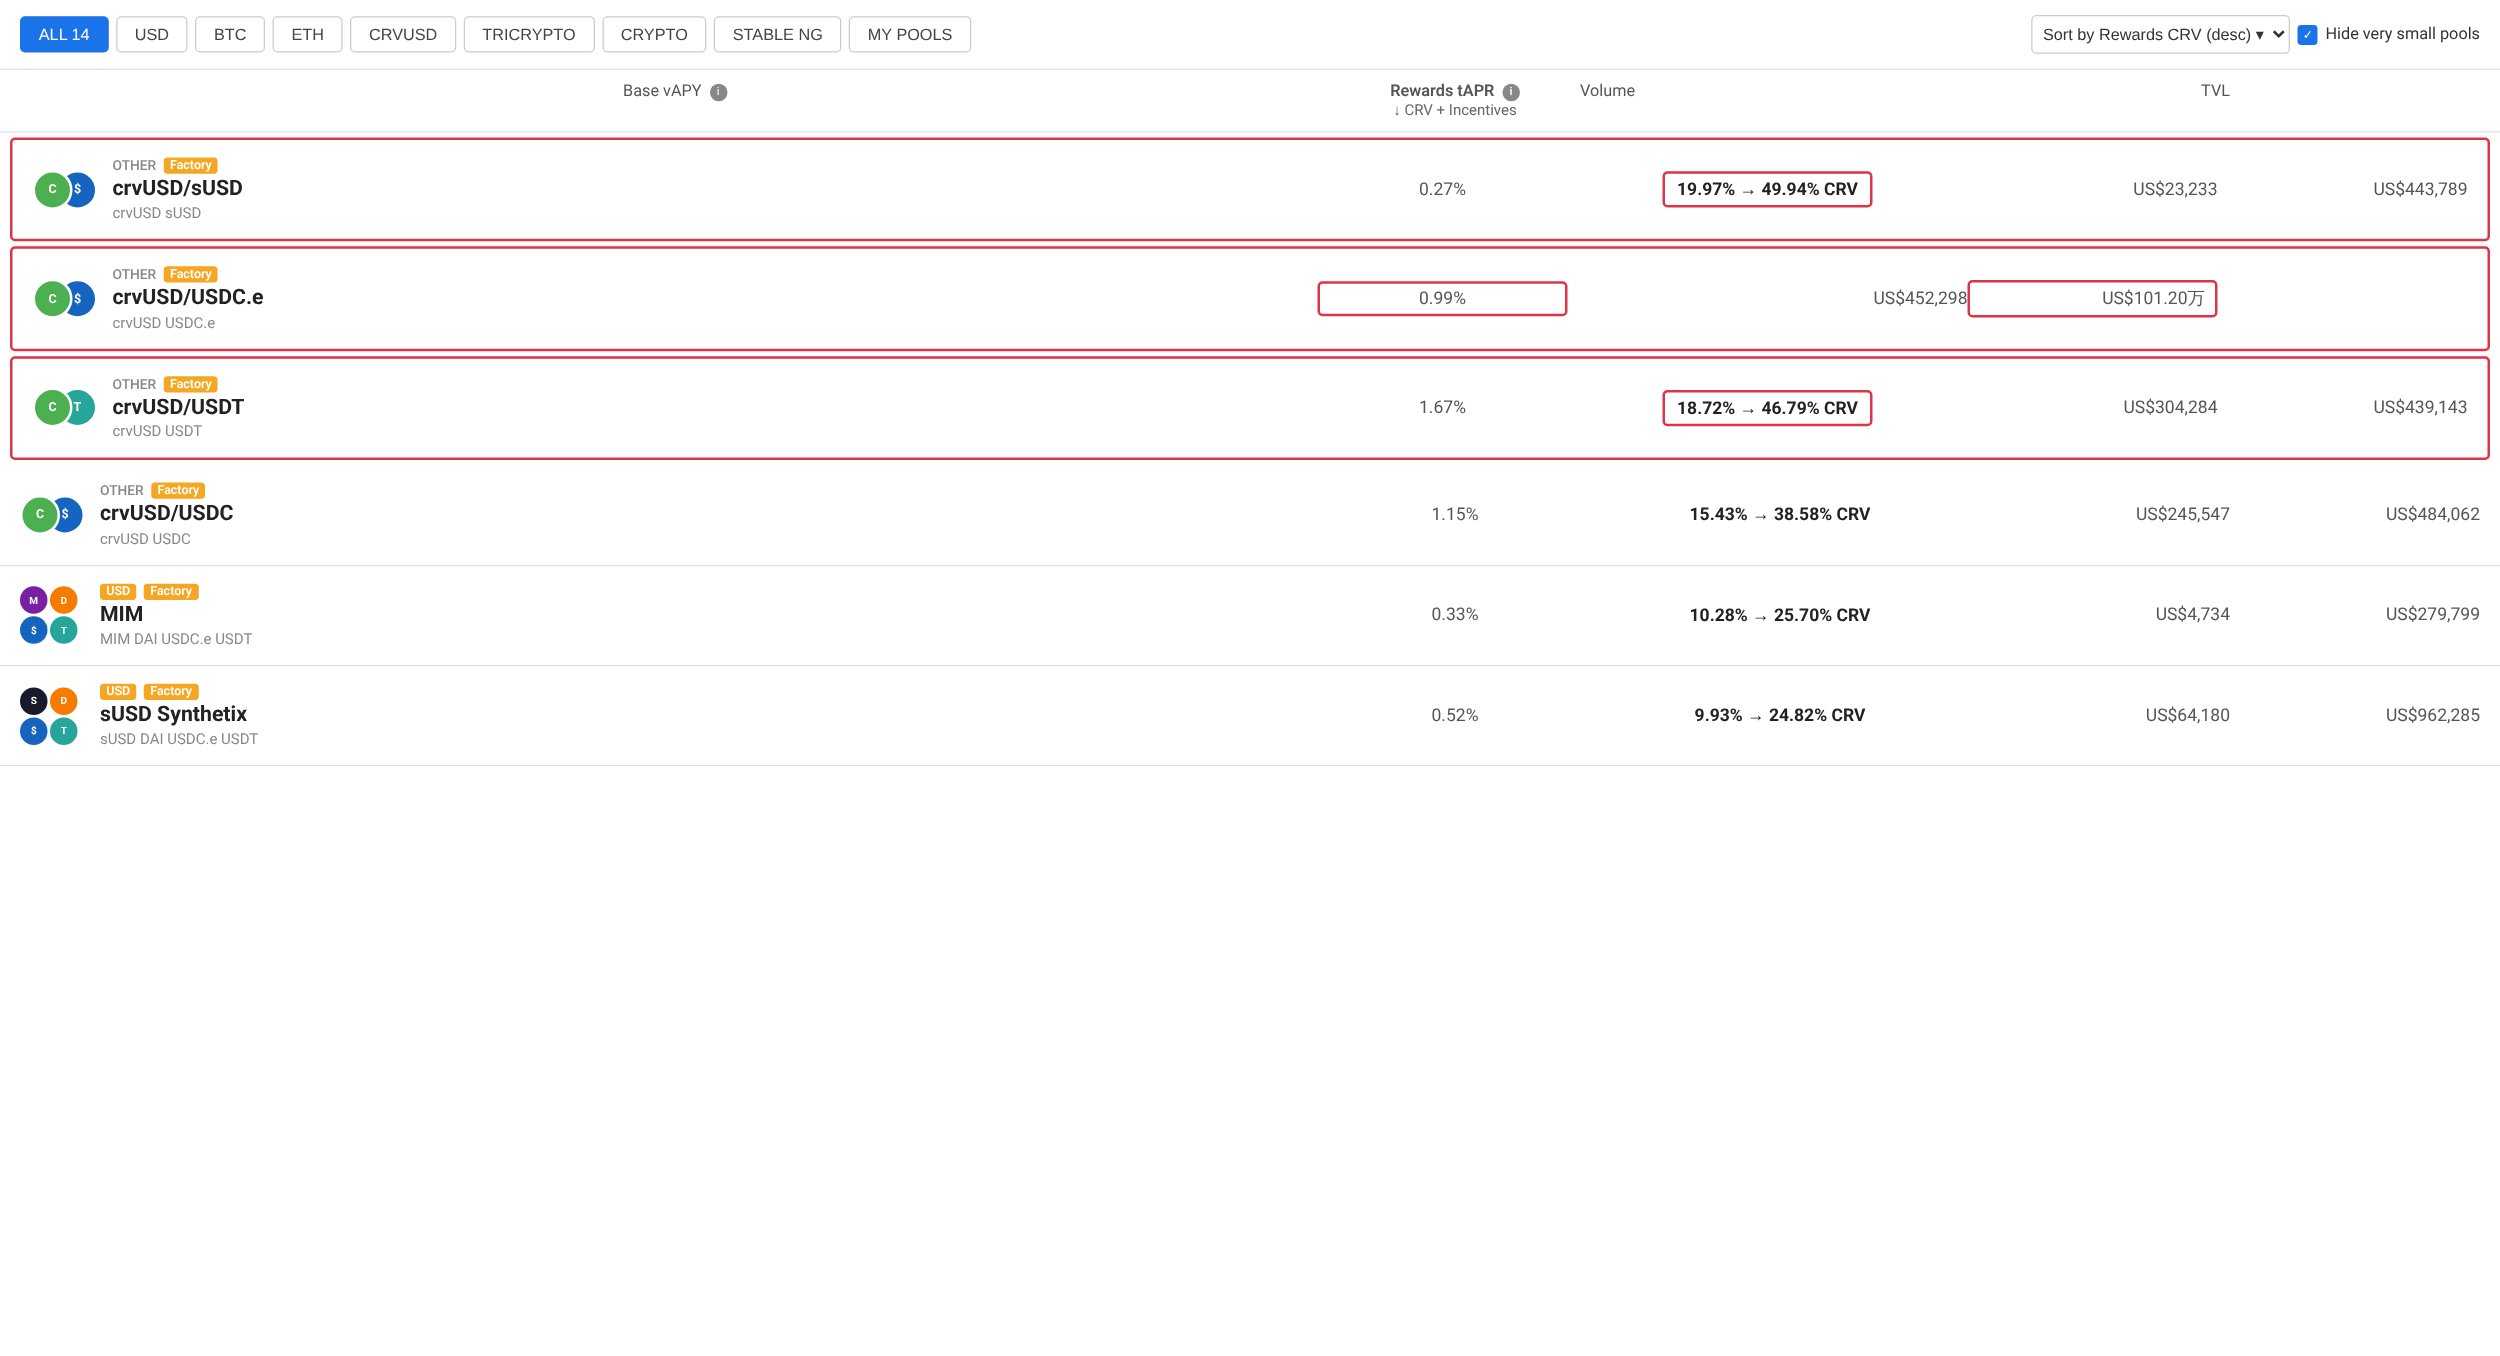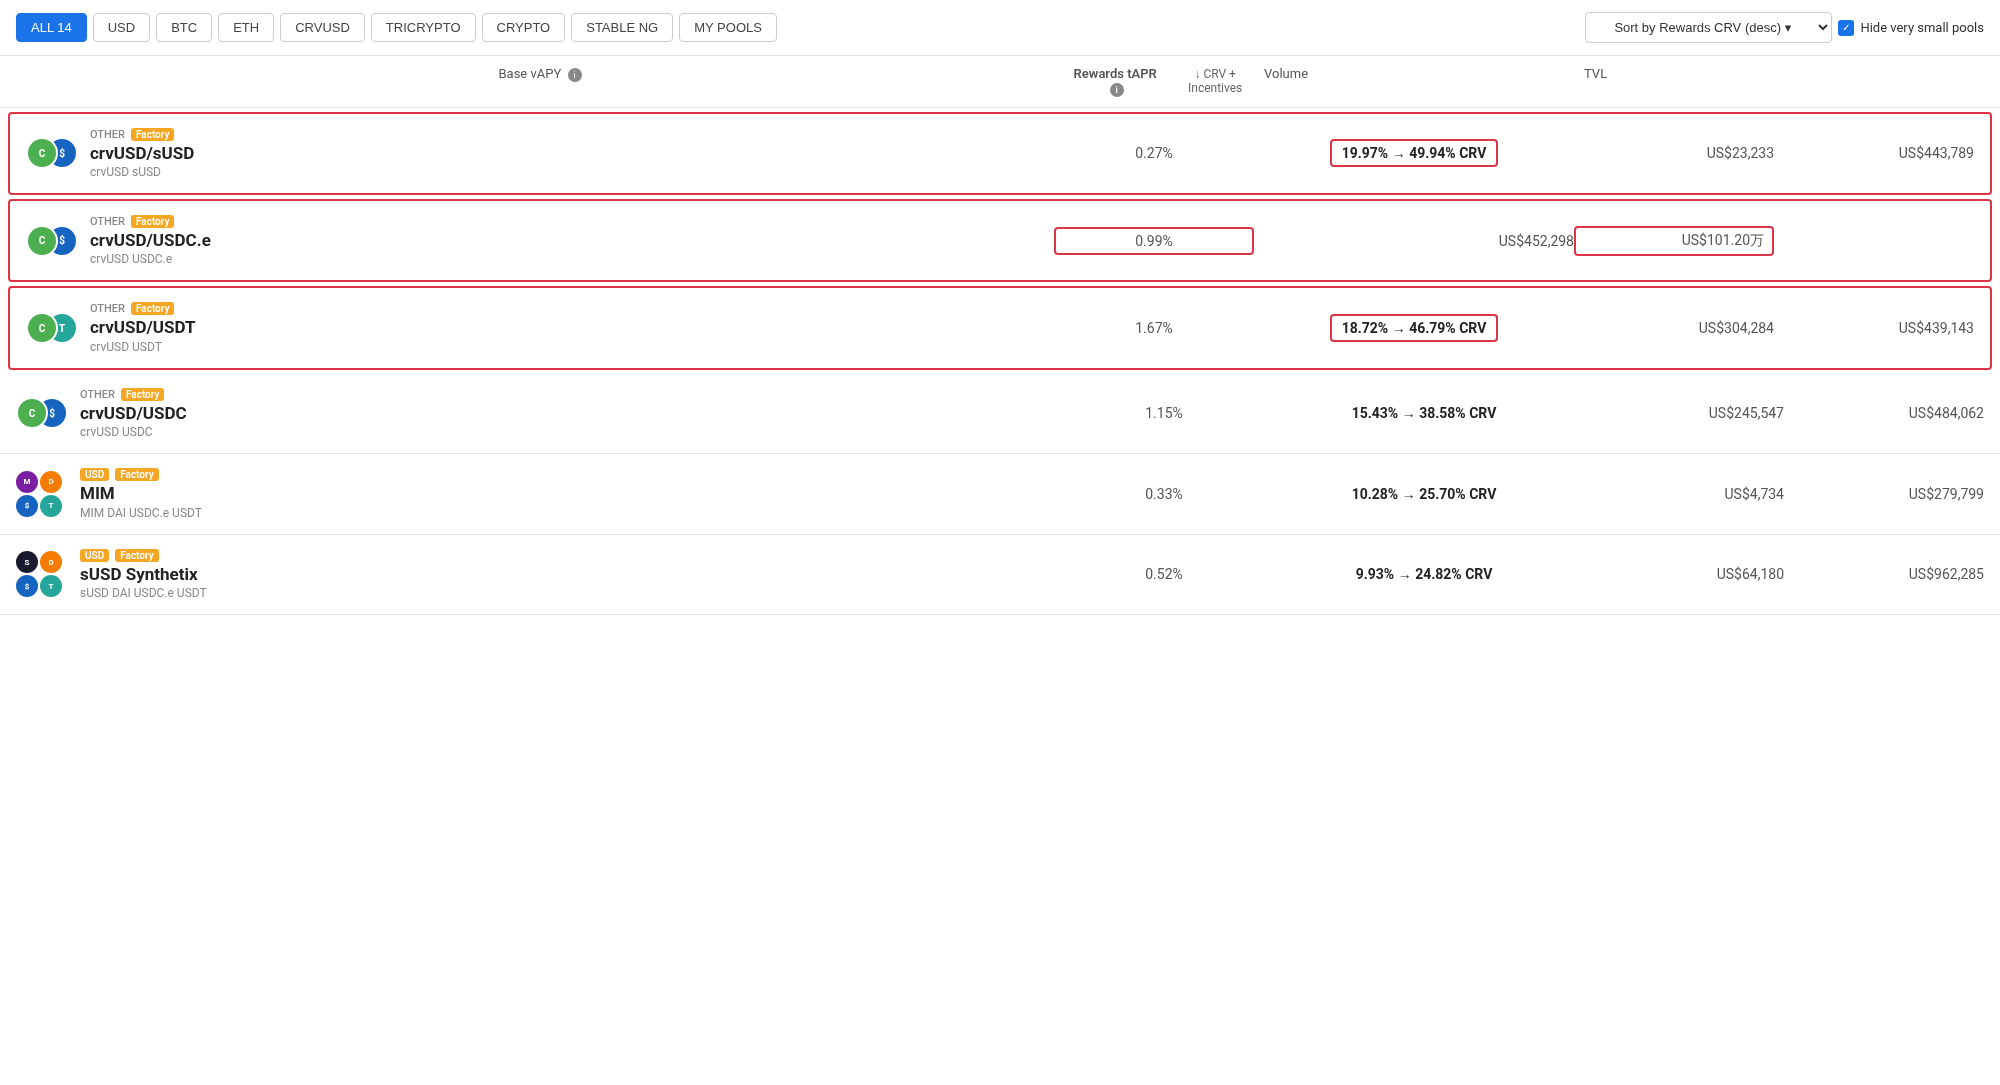--- a/index.html
+++ b/index.html
@@ -30,21 +30,21 @@
 
     .filter-btn.active {
       background: #1a73e8;
       color: #fff;
       border-color: #1a73e8;
     }
 
     .spacer { flex: 1; }
 
     .sort-select {
-      padding: 6px 24px;
+      padding: 6px 4px;
       border: 1px solid #ccc;
       border-radius: 4px;
       font-size: 13px;
       background: #fff;
       cursor: pointer;
       color: #333;
     }
 
     .hide-small-pools {
       display: flex;
@@ -81,25 +81,26 @@
     }
 
     .table-header .col-base {
       text-align: center;
     }
 
     .table-header .col-volume {
     }
 
     .table-header .col-tvl {
-      text-align: left;
+      text-align: right;
     }
 
     .rewards-header {
       display: flex;
+      flex-direction: column;
       align-items: center;
     }
 
     .rewards-title {
       font-weight: 600;
       font-size: 13px;
     }
 
     .rewards-subtitle {
       font-size: 12px;

